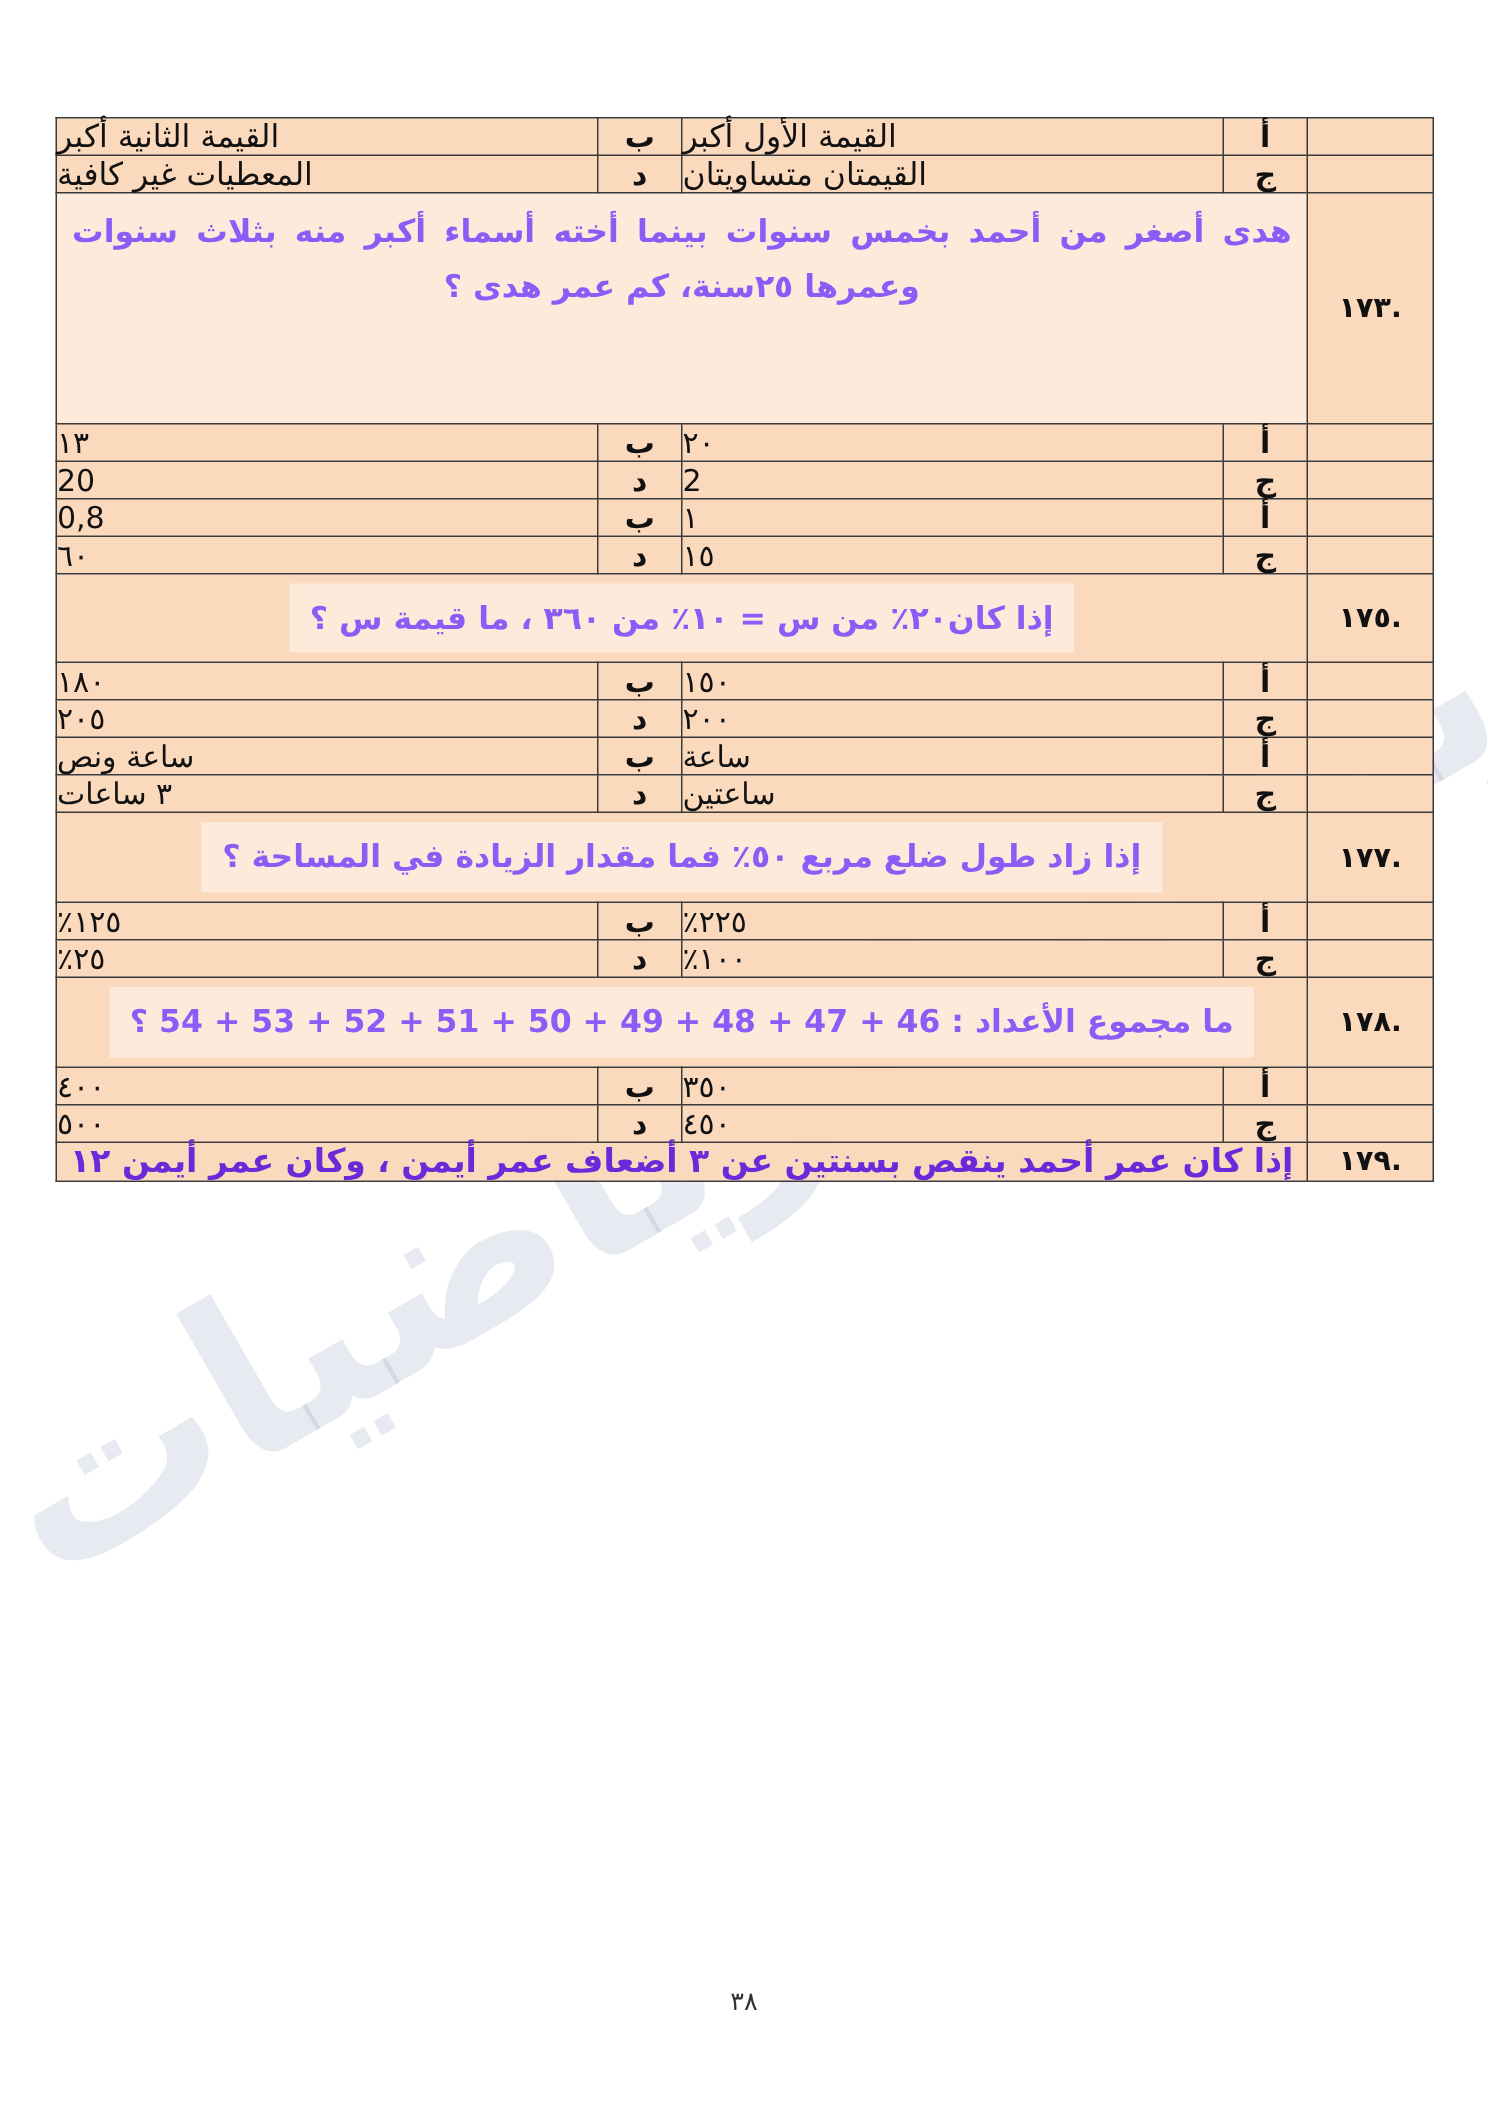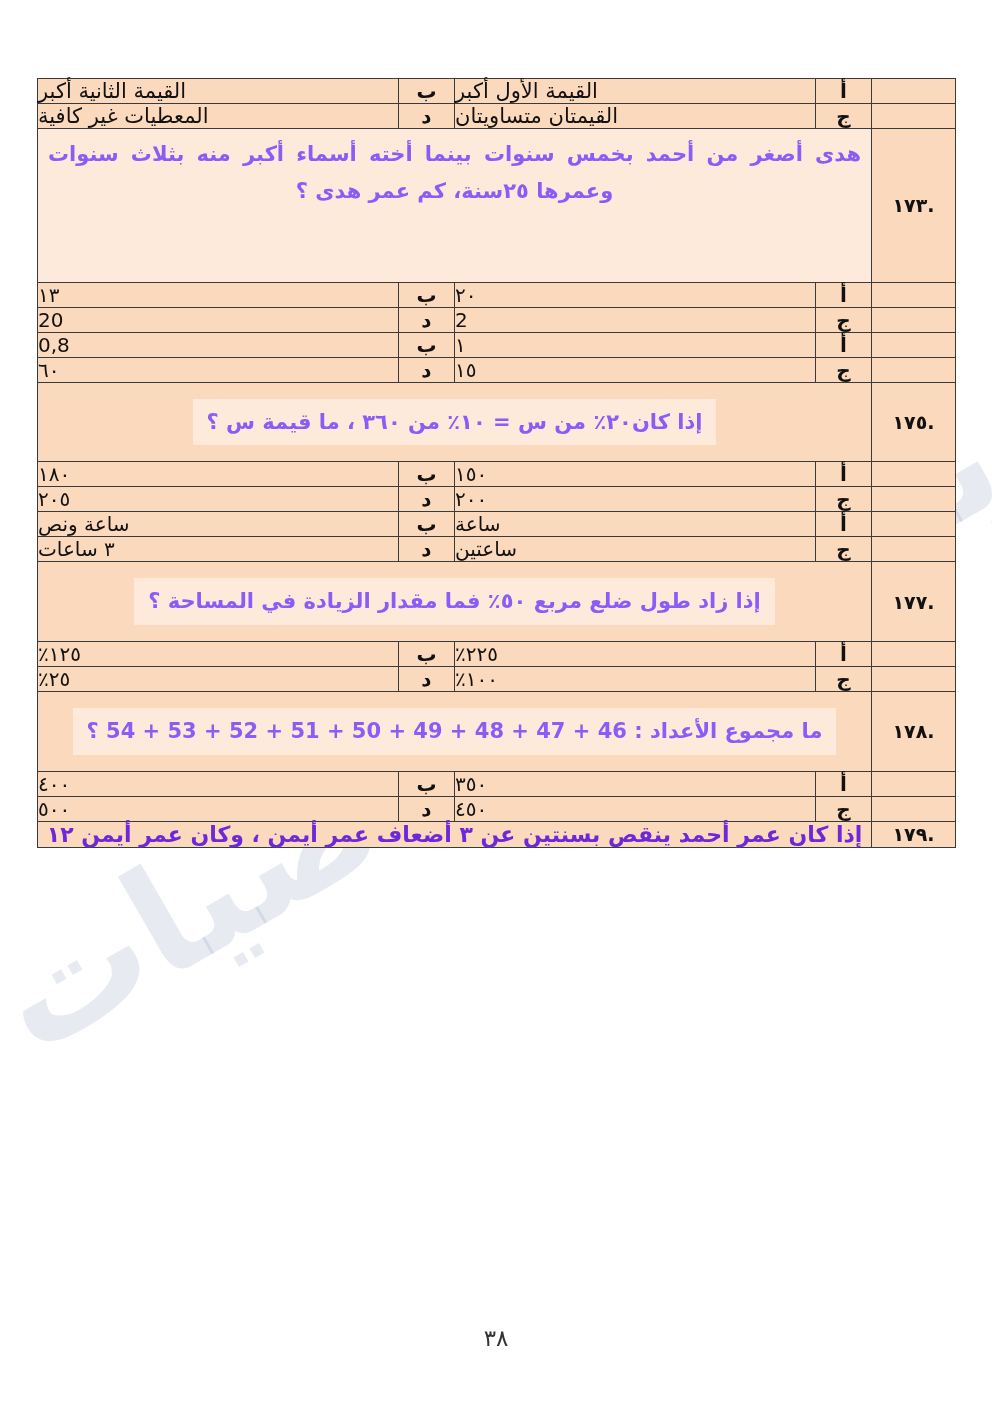--- a/index.html
+++ b/index.html
@@ -107,38 +107,38 @@
     text-align-last: center;
   }
   .q-inner.single {
     display: inline-block;
     width: auto;
     padding: 5px 14px;
   }
   .q-wrap {
     text-align: center;
     background: #fbd9bd;
-    padding: 16px 0;
+    padding: 6px 0;
   }
   .q-final {
     font-size: 22px;
     font-weight: bold;
     text-align: center;
     padding: 14px 8px;
     color: #6d28d9;
     background: #fbd9bd;
   }
 
   .page-number {
     position: absolute;
     left: 0;
     right: 0;
     top: 1325px;
     text-align: center;
-    font-size: 23px;
+    font-size: 17px;
     color: #333;
     z-index: 3;
   }
 </style>
 </head>
 <body>
 
 <div class="page">
 
   <div class="watermark">بوابة الرياضيات</div>

